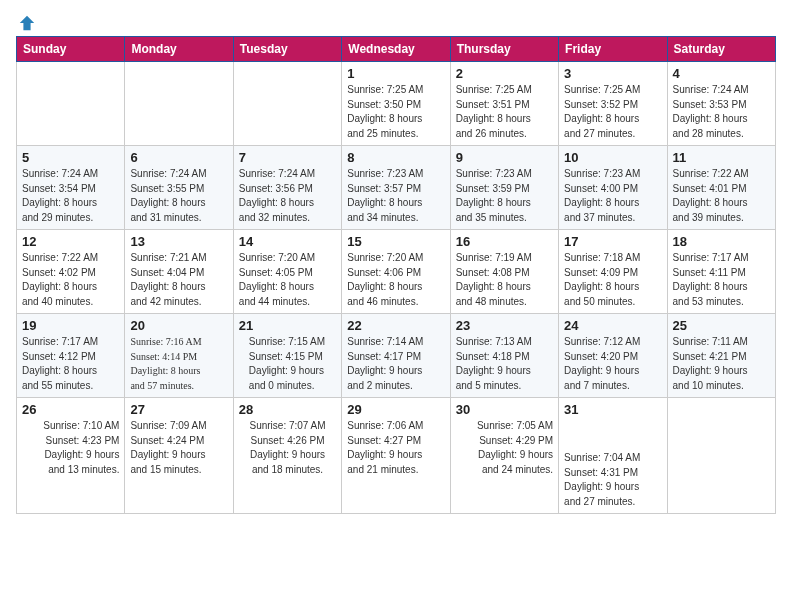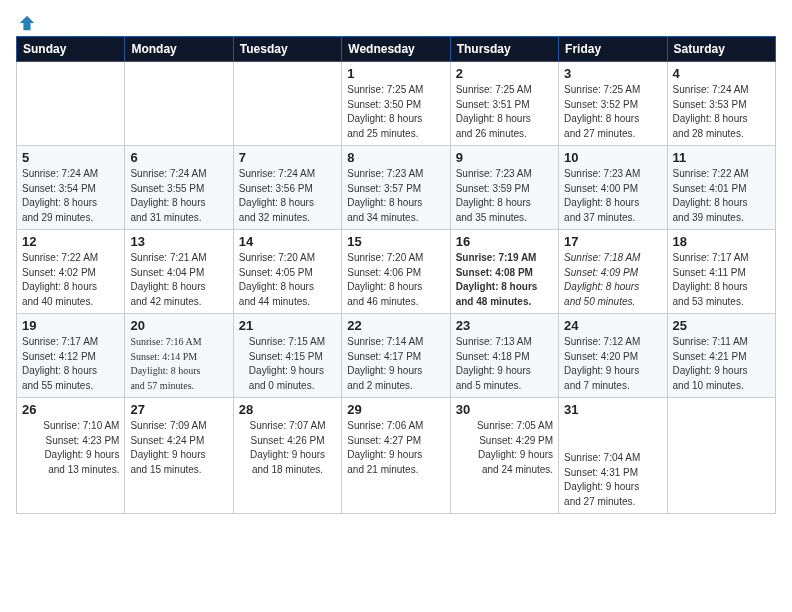--- a/index.html
+++ b/index.html
@@ -50,21 +50,21 @@
     .cal-subtitle {
       font-size: 14px;
       color: #333;
     }
     .calendar {
       width: 100%;
       border-collapse: collapse;
       border: 1px solid #ccc;
     }
     .calendar th {
-      background: #0f172a;
+      background: #be185d;
       color: #fff;
       font-size: 12px;
       font-weight: bold;
       text-align: left;
       padding: 5px 6px;
       border: 1px solid #2257a0;
       margin-left: 24px;
     }
     .calendar td {
       vertical-align: top;
@@ -236,28 +236,28 @@
           </td>
           <td>
             <span class="cell-day">15</span>
             <div class="cell-info" style="white-space: pre-line;">Sunrise: 7:20 AM
 Sunset: 4:06 PM
 Daylight: 8 hours
 and 46 minutes.</div>
           </td>
           <td>
             <span class="cell-day">16</span>
-            <div class="cell-info" style="white-space: pre-line; font-weight: bold;">Sunrise: 7:19 AM
+            <div class="cell-info" style="white-space: pre-line;">Sunrise: 7:19 AM
 Sunset: 4:08 PM
 Daylight: 8 hours
 and 48 minutes.</div>
           </td>
           <td>
             <span class="cell-day">17</span>
-            <div class="cell-info" style="white-space: pre-line; font-style: italic;">Sunrise: 7:18 AM
+            <div class="cell-info" style="white-space: pre-line;">Sunrise: 7:18 AM
 Sunset: 4:09 PM
 Daylight: 8 hours
 and 50 minutes.</div>
           </td>
           <td>
             <span class="cell-day">18</span>
             <div class="cell-info" style="white-space: pre-line;">Sunrise: 7:17 AM
 Sunset: 4:11 PM
 Daylight: 8 hours
 and 53 minutes.</div>

